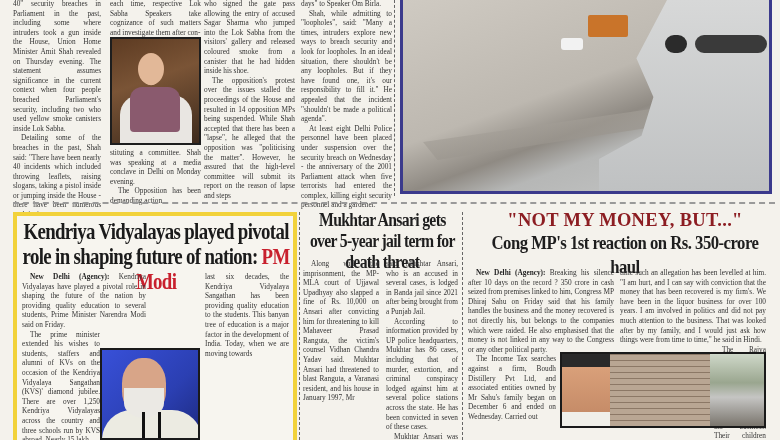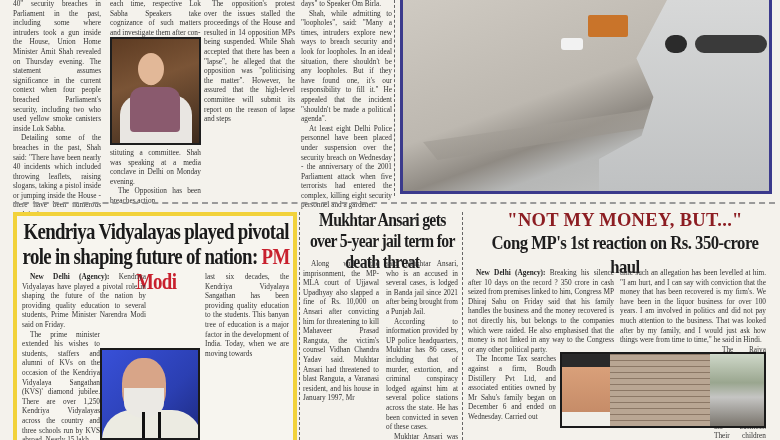--- a/index.html
+++ b/index.html
@@ -74,24 +74,25 @@
   </div>
 
   <div class="photo" id="shah-photo">
     <div class="shirt"></div>
       <div class="vest"></div>
       <div class="head"></div>
   </div>
 
   <div class="col-text" style="left:110px; top:148px; width:91px;">
     <p class="noindent">stituting a committee. Shah was speaking at a media conclave in Delhi on Monday evening.</p>
-    <p>The Opposition has been breaches action</p>
+    <p>The Opposition has been demanding action</p>
   </div>
 
   <div class="col-text" style="left:204px; top:-1px; width:91px;">
+    <p class="noindent">who signed the gate pass allowing the entry of accused Sagar Sharma who jumped into the Lok Sabha from the visitors' gallery and released coloured smoke from a canister that he had hidden inside his shoe.</p>
     <p>The opposition's protest over the issues stalled the proceedings of the House and resulted in 14 opposition MPs being suspended. While Shah accepted that there has been a "lapse", he alleged that the opposition was "politicising the matter". However, he assured that the high-level committee will submit its report on the reason of lapse and steps</p>
   </div>
 
   <div class="col-text" style="left:301px; top:-1px; width:91px;">
     <p class="noindent">days" to Speaker Om Birla.</p>
     <p>Shah, while admitting to "loopholes", said: "Many a times, intruders explore new ways to breach security and look for loopholes. In an ideal situation, there shouldn't be any loopholes. But if they have found one, it's our responsibility to fill it." He appealed that the incident "shouldn't be made a political agenda".</p>
     <p>At least eight Delhi Police personnel have been placed under suspension over the security breach on Wednesday - the anniversary of the 2001 Parliament attack when five terrorists had entered the complex, killing eight security personnel and a gardener.</p>
   </div>
   <div class="dash-v" style="left:394px; top:0; height:196px;"></div>
 </div>

